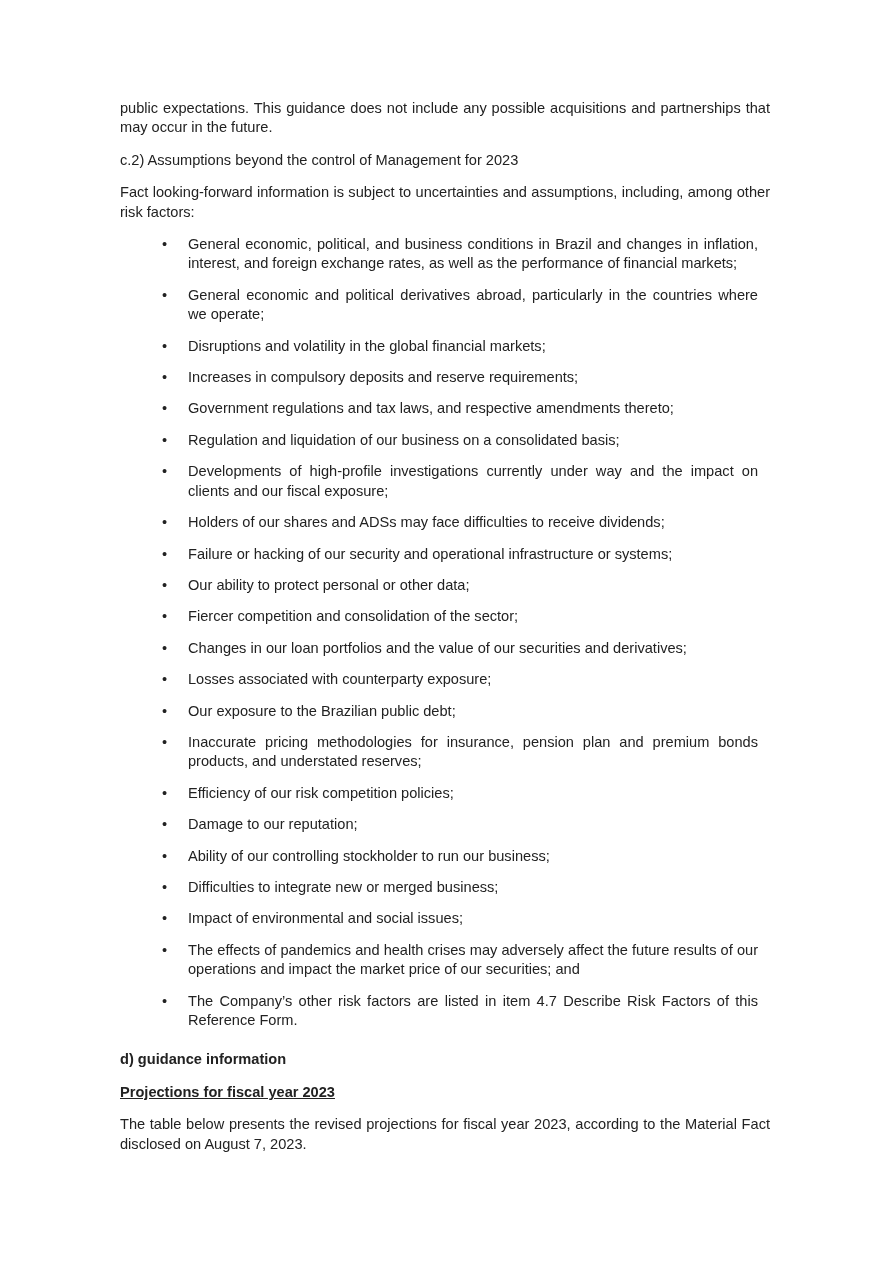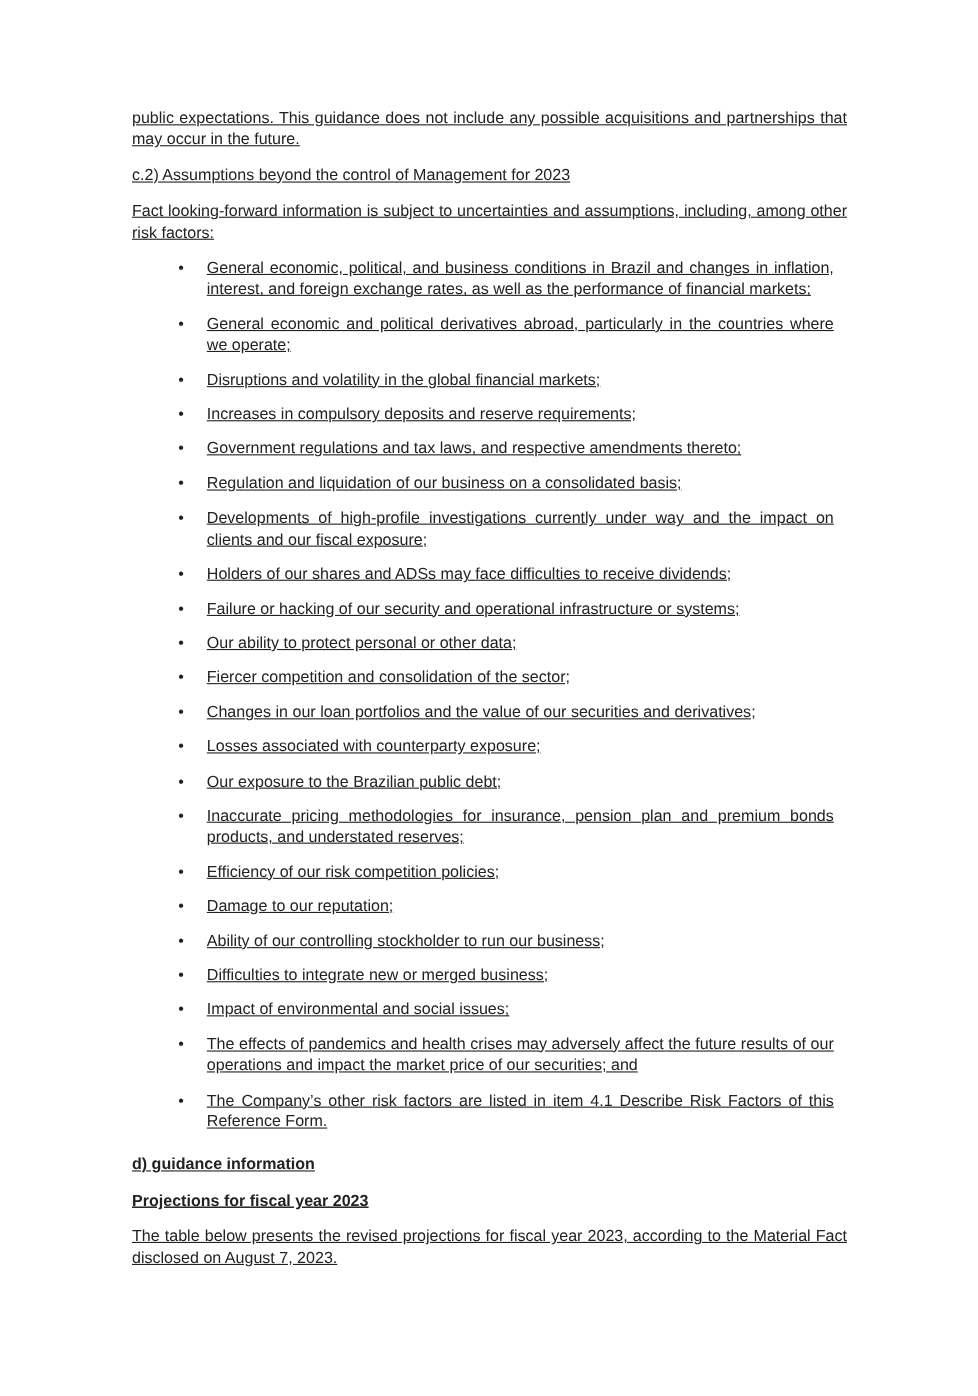--- a/index.html
+++ b/index.html
@@ -13,21 +13,20 @@
     font-family: "Liberation Sans", sans-serif;
     color: #222222;
     overflow: hidden;
   }
   .page {
     box-sizing: border-box;
     width: 889px;
     height: 1041px;
     padding: 99px 119px 40px 120px;
     background: #ffffff;
-    text-decoration: underline;
   }
   .doc-text {
     font-size: 14.6px;
     line-height: 1.33;
   }
   .doc-text p {
     margin: 0 0 13px 0;
     text-align: justify;
   }
   .heading-plain {
@@ -91,21 +90,21 @@
       <li>Changes in our loan portfolios and the value of our securities and derivatives;</li>
       <li>Losses associated with counterparty exposure;</li>
       <li>Our exposure to the Brazilian public debt;</li>
       <li>Inaccurate pricing methodologies for insurance, pension plan and premium bonds products, and understated reserves;</li>
       <li>Efficiency of our risk competition policies;</li>
       <li>Damage to our reputation;</li>
       <li>Ability of our controlling stockholder to run our business;</li>
       <li>Difficulties to integrate new or merged business;</li>
       <li>Impact of environmental and social issues;</li>
       <li>The effects of pandemics and health crises may adversely affect the future results of our operations and impact the market price of our securities; and</li>
-      <li>The Company’s other risk factors are listed in item 4.1 Describe Risk Factors of this Reference Form.</li>
+      <li>The Company’s other risk factors are listed in item 4.7 Describe Risk Factors of this Reference Form.</li>
     </ul>
 
     <p class="heading-bold">d) guidance information</p>
 
     <p class="heading-bold-underline">Projections for fiscal year 2023</p>
 
     <p>The table below presents the revised projections for fiscal year 2023, according to the Material Fact disclosed on August 7, 2023.</p>
 
   </div>
 </div>

